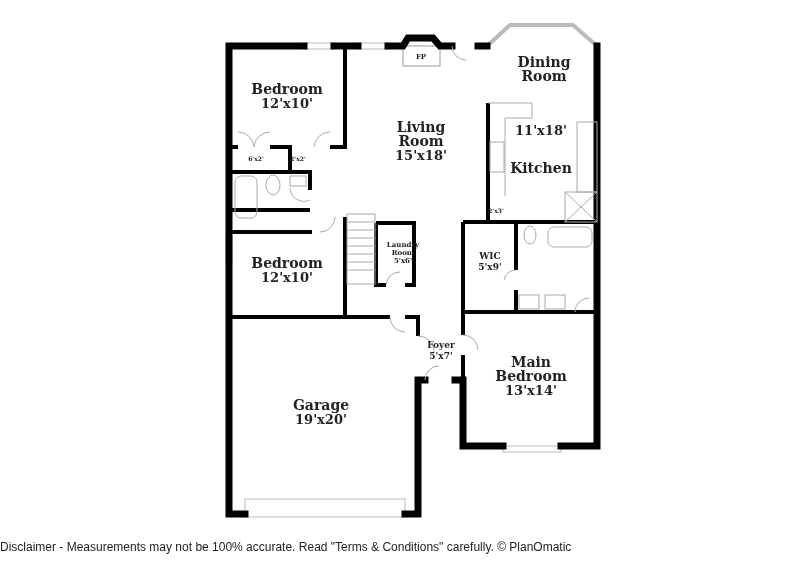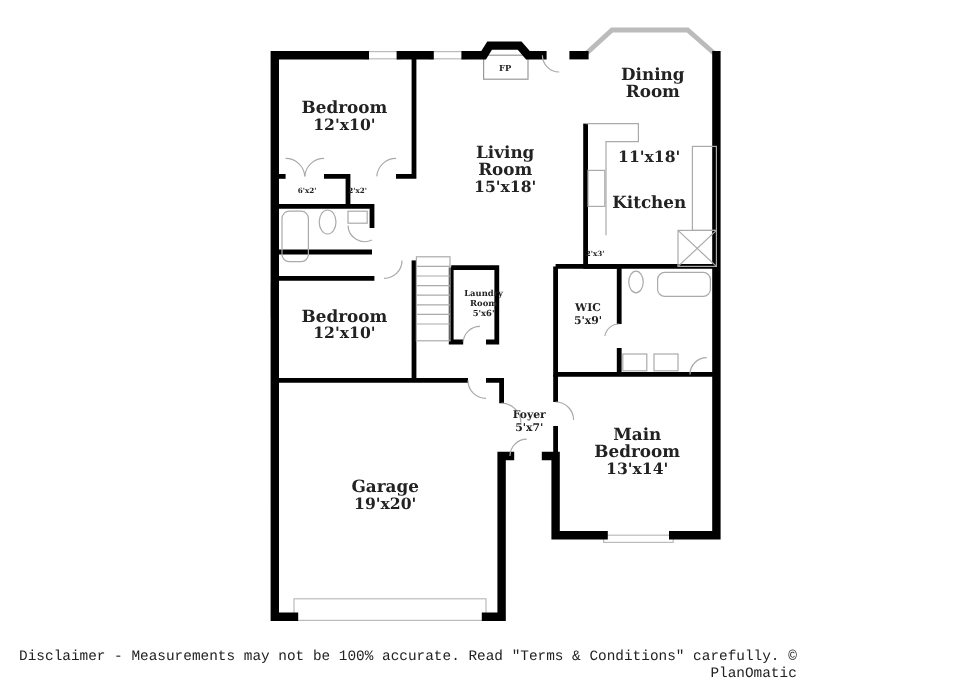--- a/index.html
+++ b/index.html
@@ -1,19 +1,19 @@
 <!DOCTYPE html>
 <html><head>
 <meta charset="utf-8">
 <style>
   html,body{margin:0;padding:0;background:#fff;}
   body{width:800px;height:582px;position:relative;overflow:hidden;font-family:"DejaVu Serif",serif;}
   svg{position:absolute;left:0;top:0;}
   .lbl{font-family:"DejaVu Serif",serif;font-weight:bold;fill:#222;text-anchor:middle;}
-  .disc{position:absolute;left:0;width:664px;top:540px;text-align:right;font-family:Liberation Mono, monospace;font-size:12px;color:#222;}
+  .disc{position:absolute;left:0;width:664px;top:540px;text-align:left;font-family:Liberation Sans, sans-serif;font-size:12px;color:#222;}
 </style>
 </head>
 <body>
 
 <svg width="800" height="582" viewBox="0 0 800 582">
 
   <g fill="#fff" stroke="#bbb" stroke-width="1">
     <rect x="304" y="43" width="30" height="6"></rect>
     <rect x="358" y="43" width="30" height="6"></rect>
     <rect x="226" y="236" width="6" height="28"></rect>

